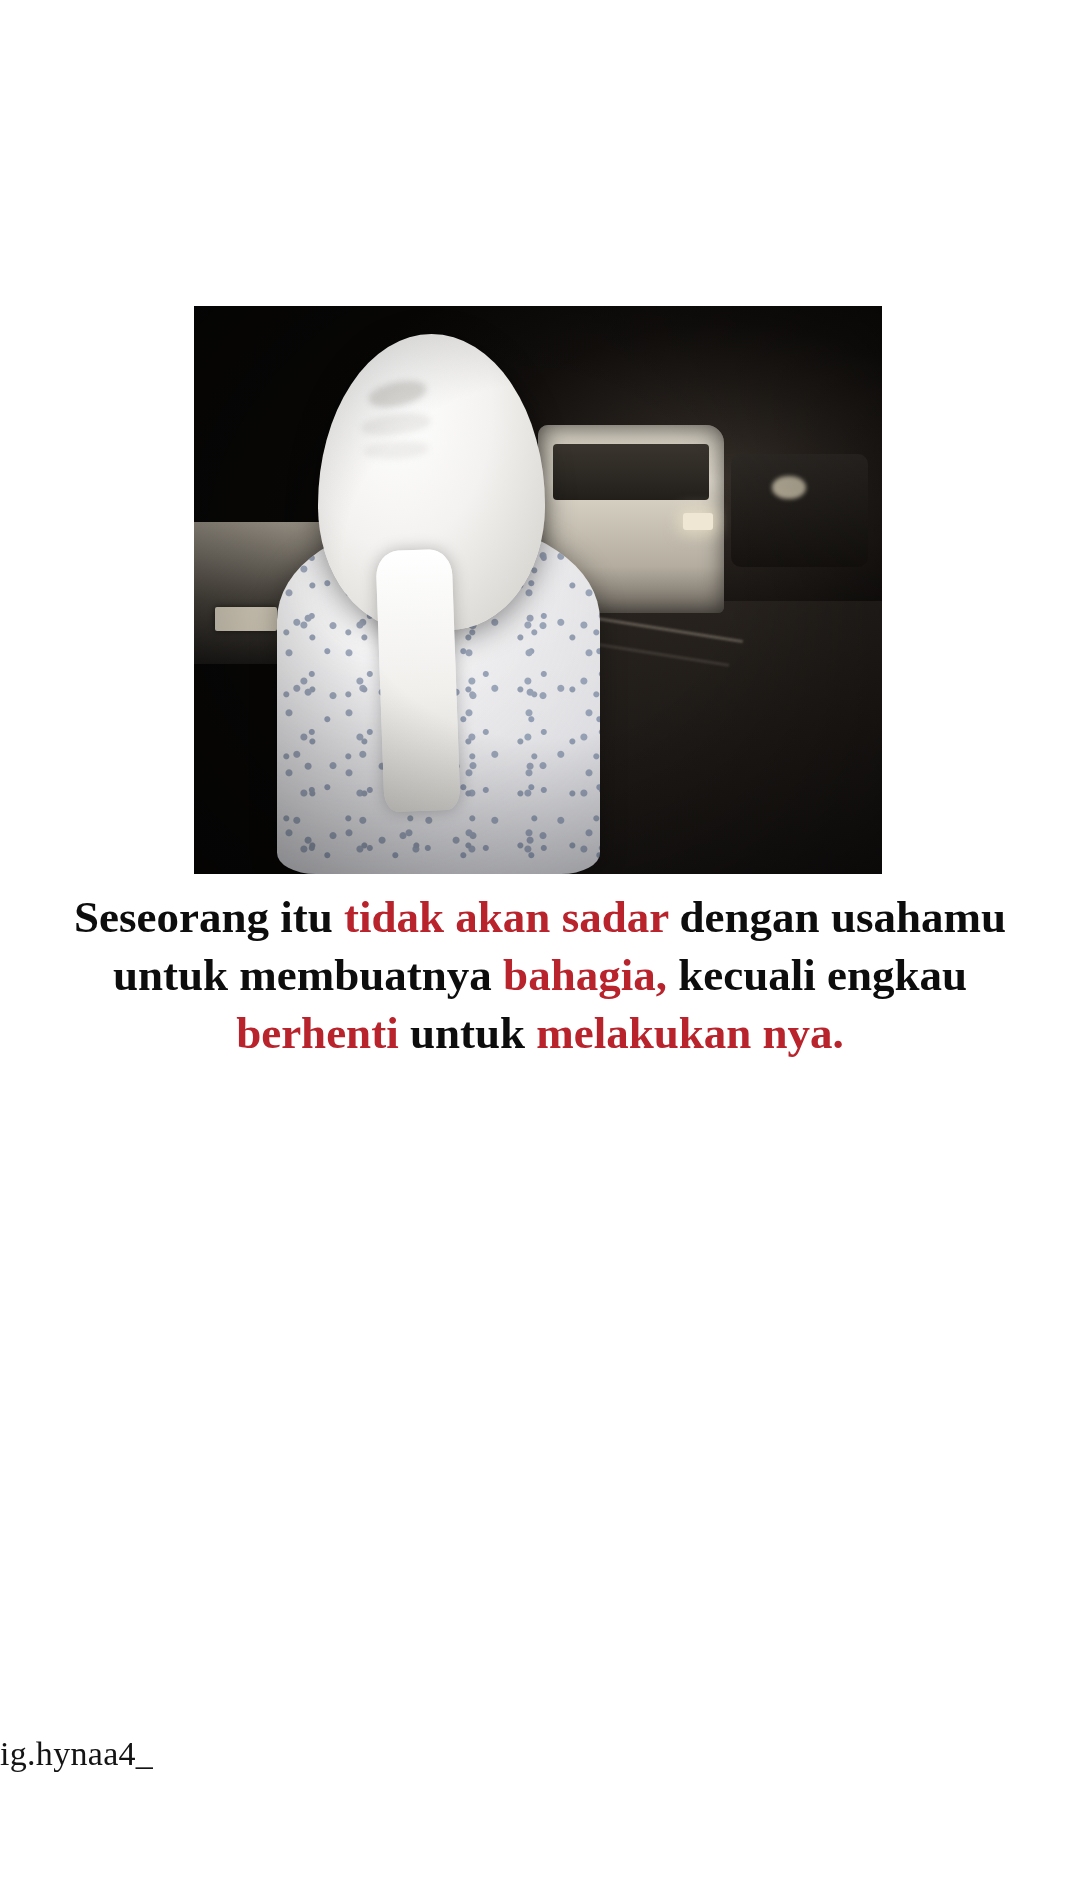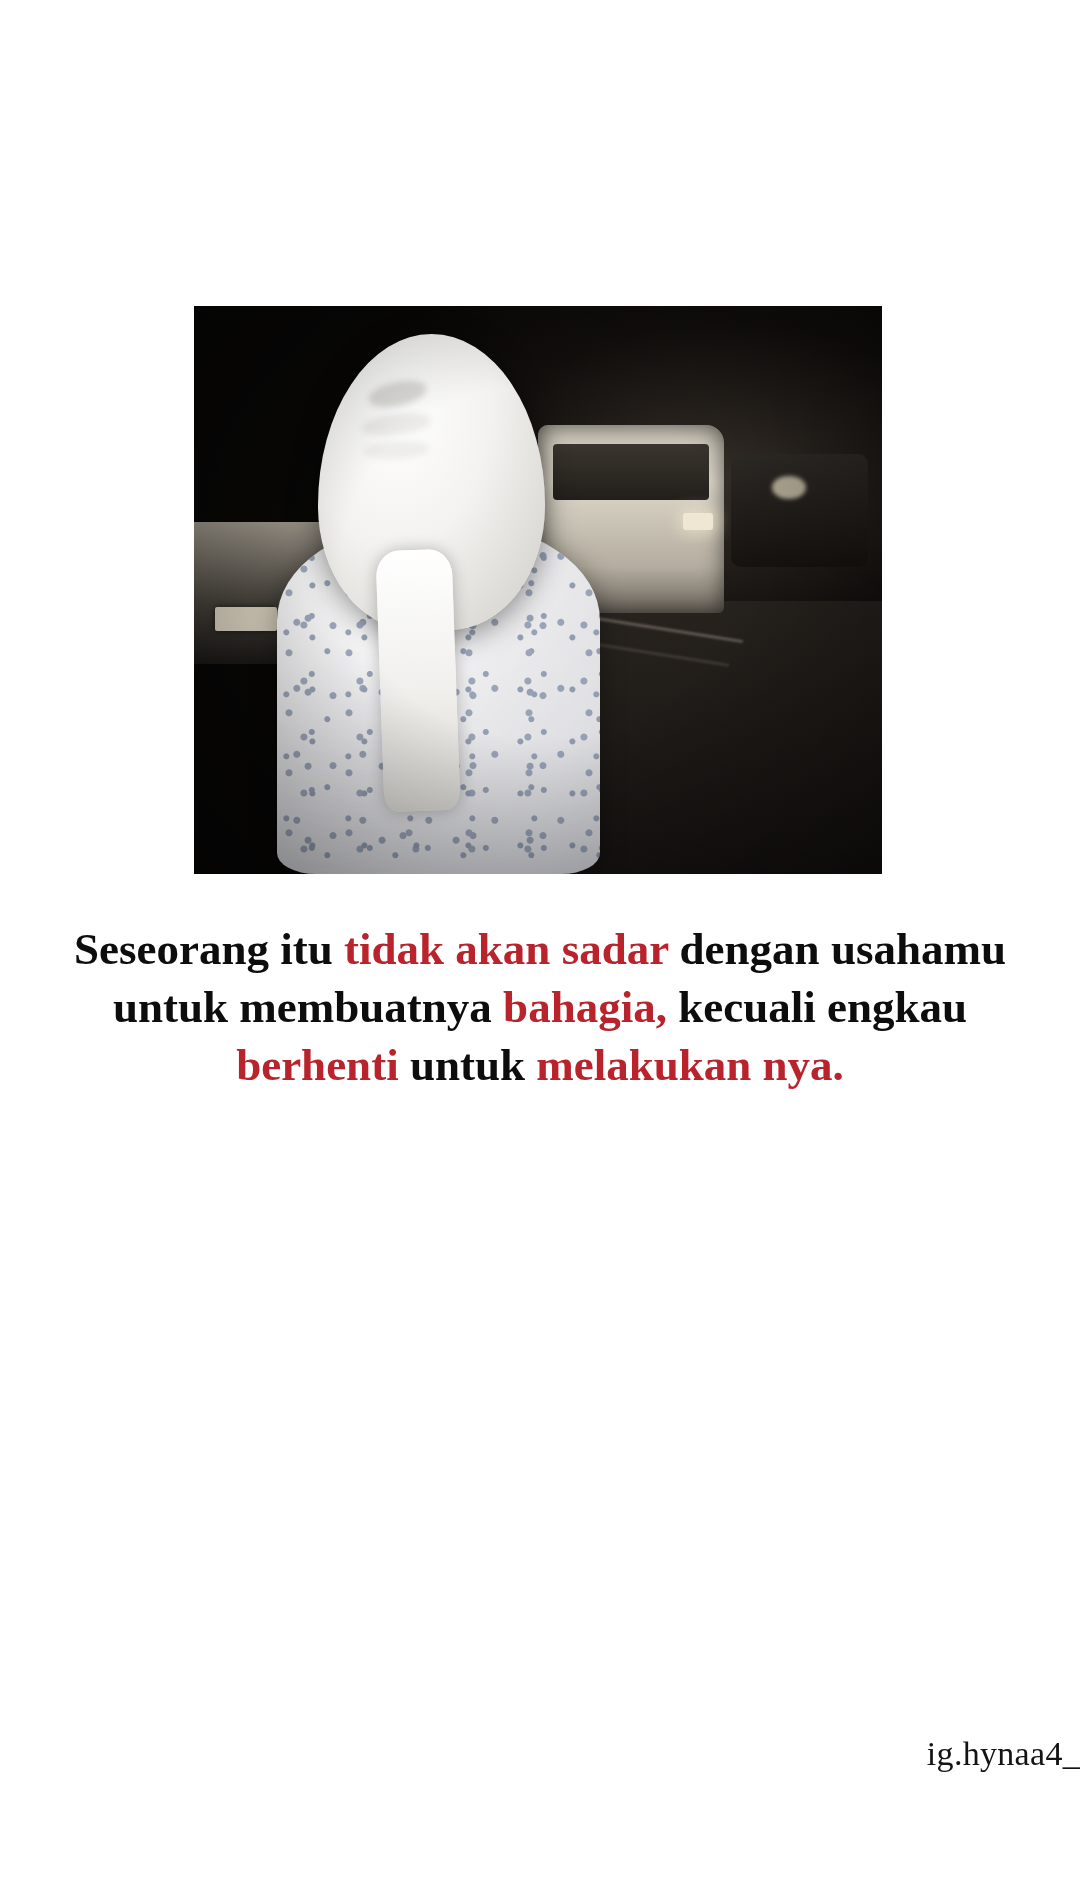--- a/index.html
+++ b/index.html
@@ -208,40 +208,40 @@
     inset: 0;
     background: radial-gradient(ellipse at 50% 45%, rgba(0,0,0,0) 40%, rgba(0,0,0,0.45) 100%);
     pointer-events: none;
   }
 
   
   .quote {
     position: absolute;
     left: 0;
     right: 0;
-    top: 920px;
+    top: 888px;
     text-align: center;
     font-family: "Liberation Serif", serif;
     font-size: 45px;
     line-height: 58px;
     color: #0d0d0d;
     font-weight: 700;
     padding: 0 70px;
     box-sizing: border-box;
   }
   .quote .hl { color: #b8232c; }
   .quote .plain { color: #0d0d0d; }
 
   
   .handle {
     position: absolute;
     left: 0;
     right: 0;
     top: 1735px;
-    text-align: right;
+    text-align: left;
     font-family: "Liberation Serif", serif;
     font-size: 34px;
     color: #141414;
     letter-spacing: .3px;
   }
 </style>
 </head>
 <body>
 
 <div class="page">

